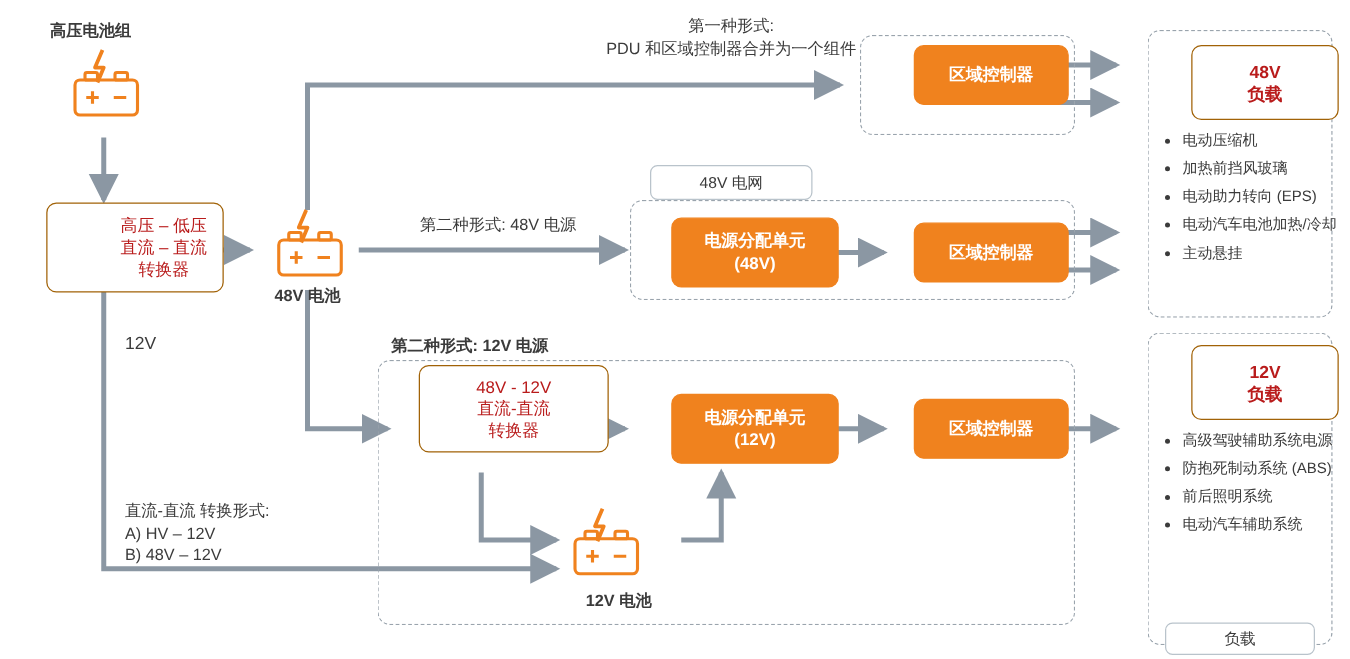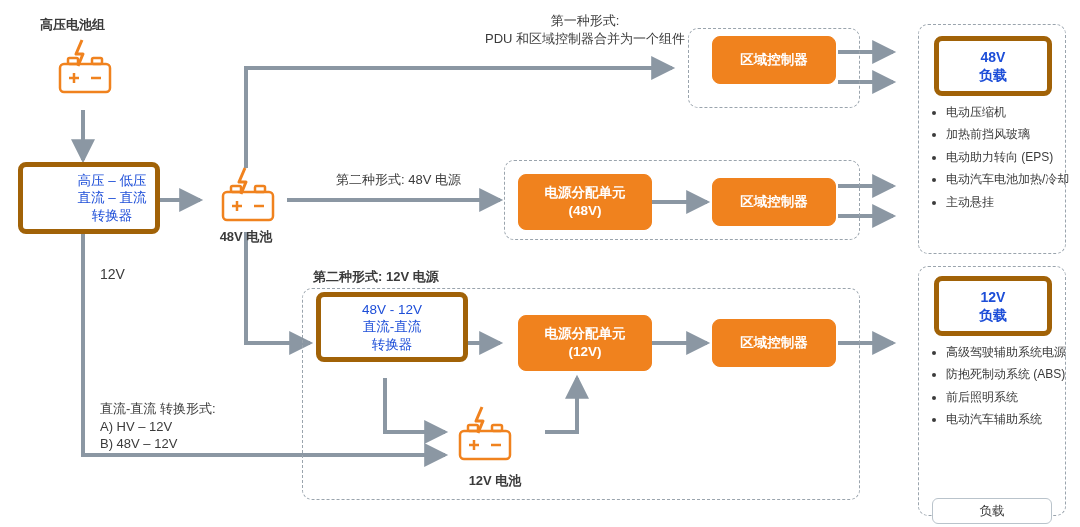--- a/index.html
+++ b/index.html
@@ -31,26 +31,27 @@
 
   
   .box {
     position: absolute;
     box-sizing: border-box;
     display: flex;
     align-items: center;
     justify-content: center;
     text-align: center;
     line-height: 1.3;
+    margin-left: 19px;
   }
   .box-white {
     background: #ffffff;
-    border: 5px solid #a16207;
+    border: 1px solid #a16207;
     border-radius: 8px;
-    color: #1d4ed8;
+    color: #b91c1c;
     font-size: 13.5px;
   }
   .box-orange {
     background: #f0821e;
     border: 1px solid #f0821e;
     border-radius: 8px;
     color: #ffffff;
     font-size: 13.5px;
     font-weight: bold;
   }
@@ -178,20 +179,21 @@
       <path d="M17,40 L27,40 M22,35 L22,45 M39,40 L49,40" stroke="#f0821e" stroke-width="2.5" fill="none"></path>
     </svg>
   </div>
 
   <div class="dashed" style="left:688px; top:28px; width:172px; height:80px;"></div>
   <div class="dashed" style="left:504px; top:160px; width:356px; height:80px;"></div>
   <div class="dashed" style="left:302px; top:288px; width:558px; height:212px;"></div>
   <div class="dashed" style="left:918px; top:24px; width:148px; height:230px;"></div>
   <div class="dashed" style="left:918px; top:266px; width:148px; height:250px;"></div>
 
+  <div class="chip" style="left:520px; top:132px; width:130px; height:28px;">48V 电网</div>
   <div class="chip" style="left:932px; top:498px; width:120px; height:26px;">负载</div>
 
   <div class="box box-white" style="left:18px; top:162px; width:142px; height:72px; white-space:pre-line;padding-left:46px;">高压 – 低压
 直流 – 直流
 转换器</div>
 
   <div class="box box-orange" style="left:712px; top:36px; width:124px; height:48px;">区域控制器</div>
 
   <div class="box box-orange" style="left:518px; top:174px; width:134px; height:56px; white-space:pre-line;">电源分配单元
 (48V)</div>

